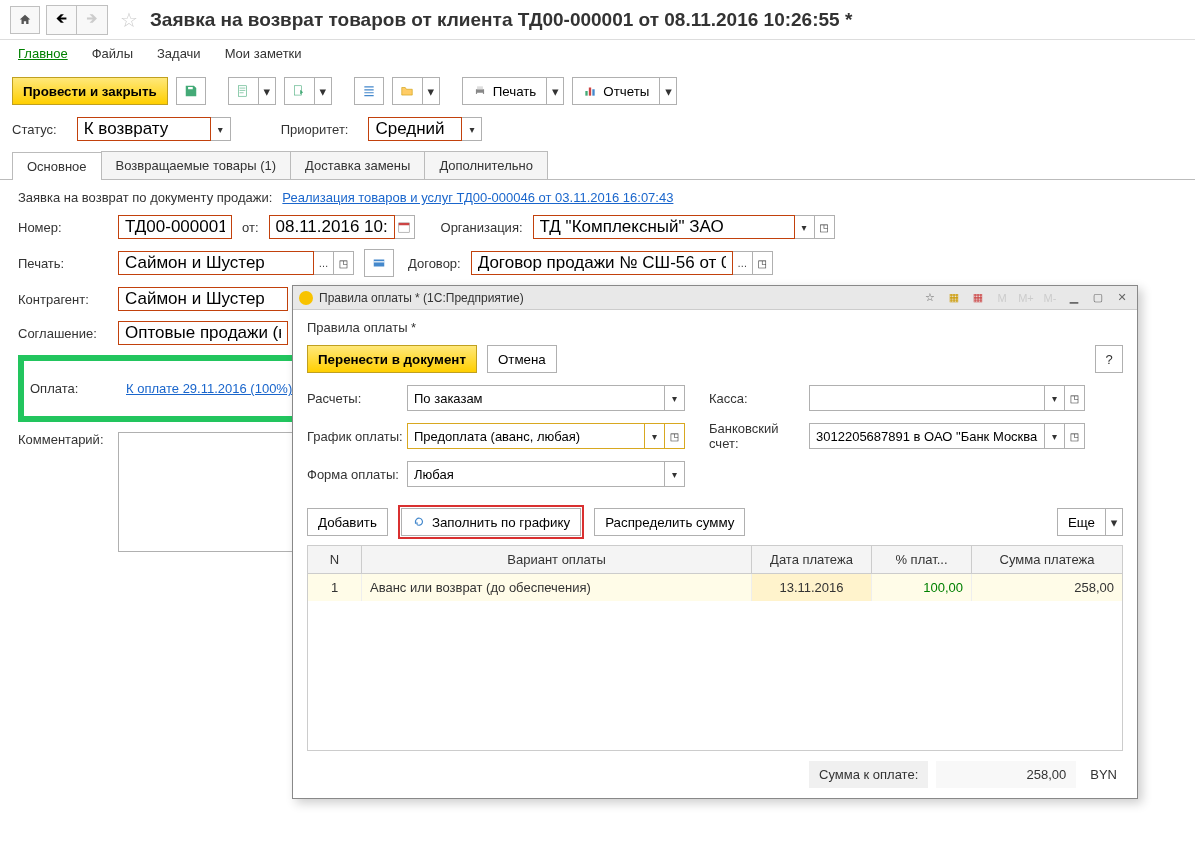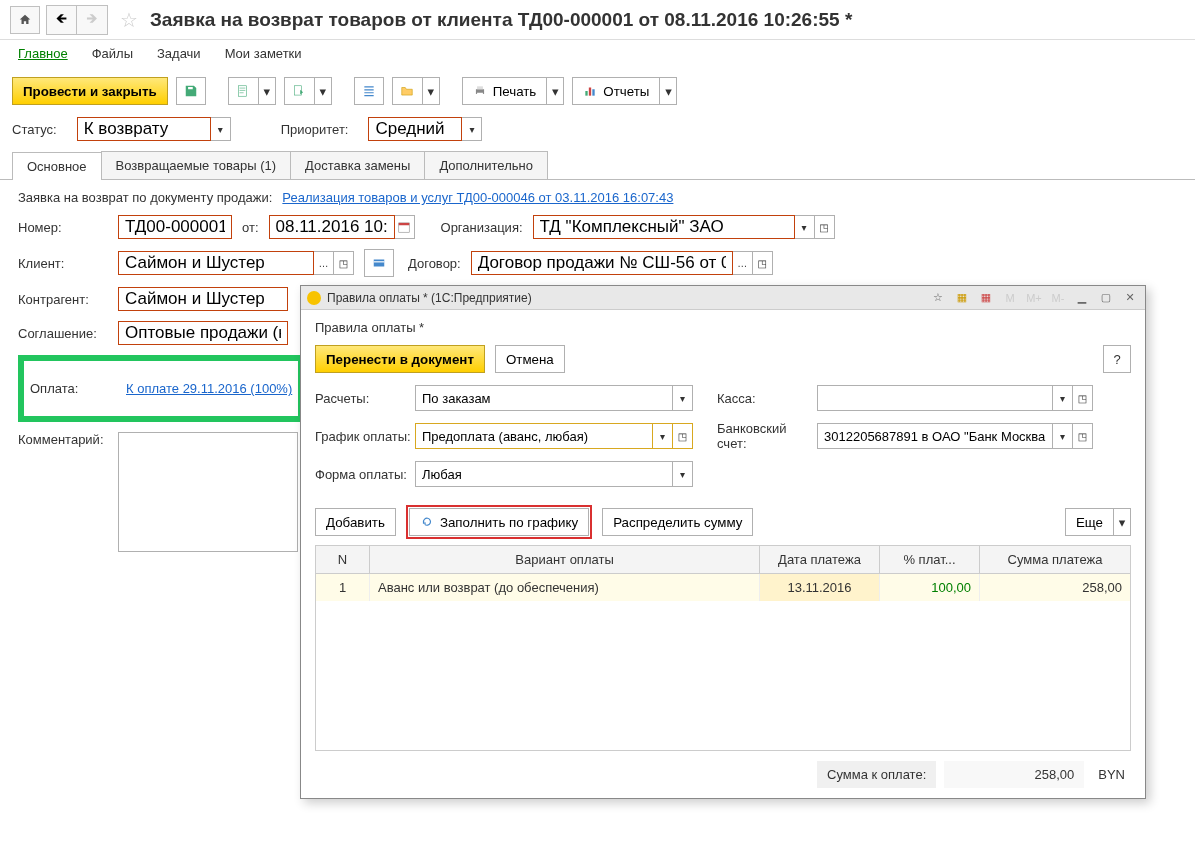--- a/index.html
+++ b/index.html
@@ -138,21 +138,21 @@
   width: 180px;
   height: 120px;
   border: 1px solid #b0b0b0;
   resize: none;
   font-family: inherit;
   font-size: 13px;
 }
 
 .modal {
   position: absolute;
-  left: 300px;
+  left: 292px;
   top: 285px;
   width: 846px;
   height: 514px;
   border: 1px solid #888;
   background: #fff;
   box-shadow: 4px 4px 10px rgba(0,0,0,0.2);
   display: flex;
   flex-direction: column;
 }
 .modal-titlebar {
@@ -401,21 +401,21 @@
     <span style="width:6px;"></span>
     <span>Организация:</span>
     <div class="input-group">
       <input style="width: 262px;" value="ТД &quot;Комплексный&quot; ЗАО">
       <div class="caret-btn">▾</div>
       <div class="aux-btn">◳</div>
     </div>
   </div>
 
   <div class="form-row">
-    <label class="fl">Клиент:</label>
+    <label class="fl">Печать:</label>
     <div class="input-group">
       <input style="width: 196px;" value="Саймон и Шустер">
       <div class="aux-btn">…</div>
       <div class="aux-btn">◳</div>
     </div>
     <button class="btn btn-icon">
       <svg class="ic" viewBox="0 0 24 24">
           <rect x="3" y="6" width="18" height="12" fill="#48c"></rect>
           <rect x="3" y="9" width="18" height="2" fill="#fff"></rect>
         </svg>

